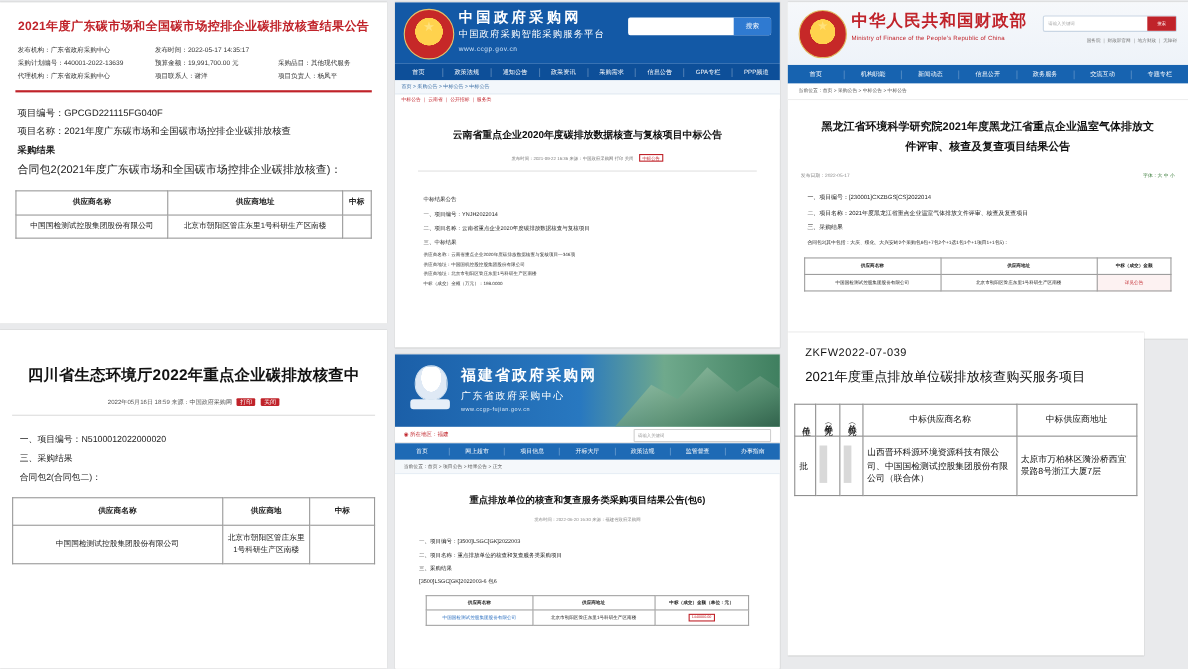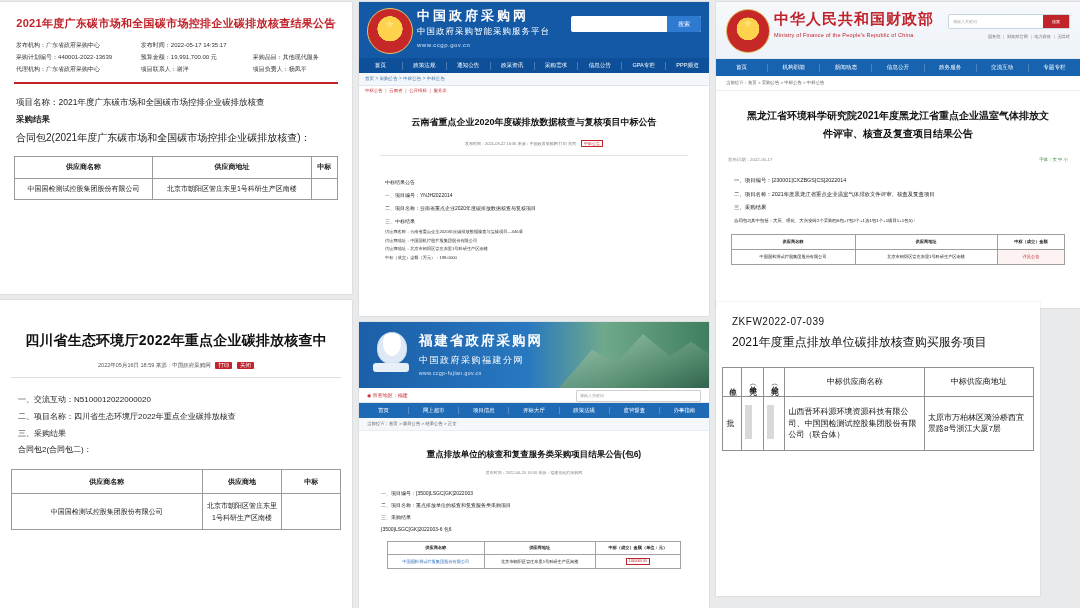--- a/index.html
+++ b/index.html
@@ -213,20 +213,21 @@
       </tr>
       <tr>
         <td>代理机构：广东省政府采购中心</td>
         <td>项目联系人：谢洋</td>
         <td>项目负责人：杨凤平</td>
       </tr>
     </tbody>
       </table>
     <div class="sep"></div>
     <div class="body">
+      <div>项目编号：GPCGD221115FG040F</div>
       <div>项目名称：2021年度广东碳市场和全国碳市场控排企业碳排放核查</div>
       <div style="font-weight:bold;">采购结果</div>
       <div style="font-size:10px;">合同包2(2021年度广东碳市场和全国碳市场控排企业碳排放核查)：</div>
     </div>
     <table class="res">
       <tbody>
           <tr>
         <th>供应商名称</th>
         <th>供应商地址</th>
         <th>中标</th>
@@ -242,22 +243,21 @@
 
   <div class="card" id="c2">
     <div class="ttl">四川省生态环境厅2022年重点企业碳排放核查中</div>
     <div class="sub">
       <span>2022年05月16日 18:59 来源：中国政府采购网</span>
       <span class="badge">打印</span>
       <span class="badge">关闭</span>
     </div>
     <div class="line"></div>
     <div class="body">
-      <div>一、交流互动：N5100012022000020</div>
-      <div>二、项目名称：四川省生态环境厅2022年重点企业碳排放核查</div>
+      <div>一、项目编号：N5100012022000020</div>
       <div>三、采购结果</div>
       <div>合同包2(合同包二)：</div>
     </div>
     <table class="res">
       <tbody>
           <tr>
         <th style="width:58%">供应商名称</th>
         <th style="width:24%">供应商地</th>
         <th>中标</th>
       </tr>
@@ -311,21 +311,21 @@
   </div>
 
   <div class="card" id="c4">
     <div class="fjHead">
       <div class="mount"></div>
       <div class="logo">
         <div class="cup"></div>
           <div class="base"></div>
       </div>
       <div class="t1">福建省政府采购网</div>
-      <div class="t2">中国政府采购福建分网</div>
+      <div class="t2">广东省政府采购中心</div>
       <div class="t3">www.ccgp-fujian.gov.cn</div>
     </div>
     <div class="fjLoc">
       <span class="pin">◉</span>
       <span>所在地区：福建</span>
       <span class="srch" title="请输入关键词 / 搜索">请输入关键词</span>
     </div>
     <div class="fjNav">
       <div>首页</div>
       <div>网上超市</div>

